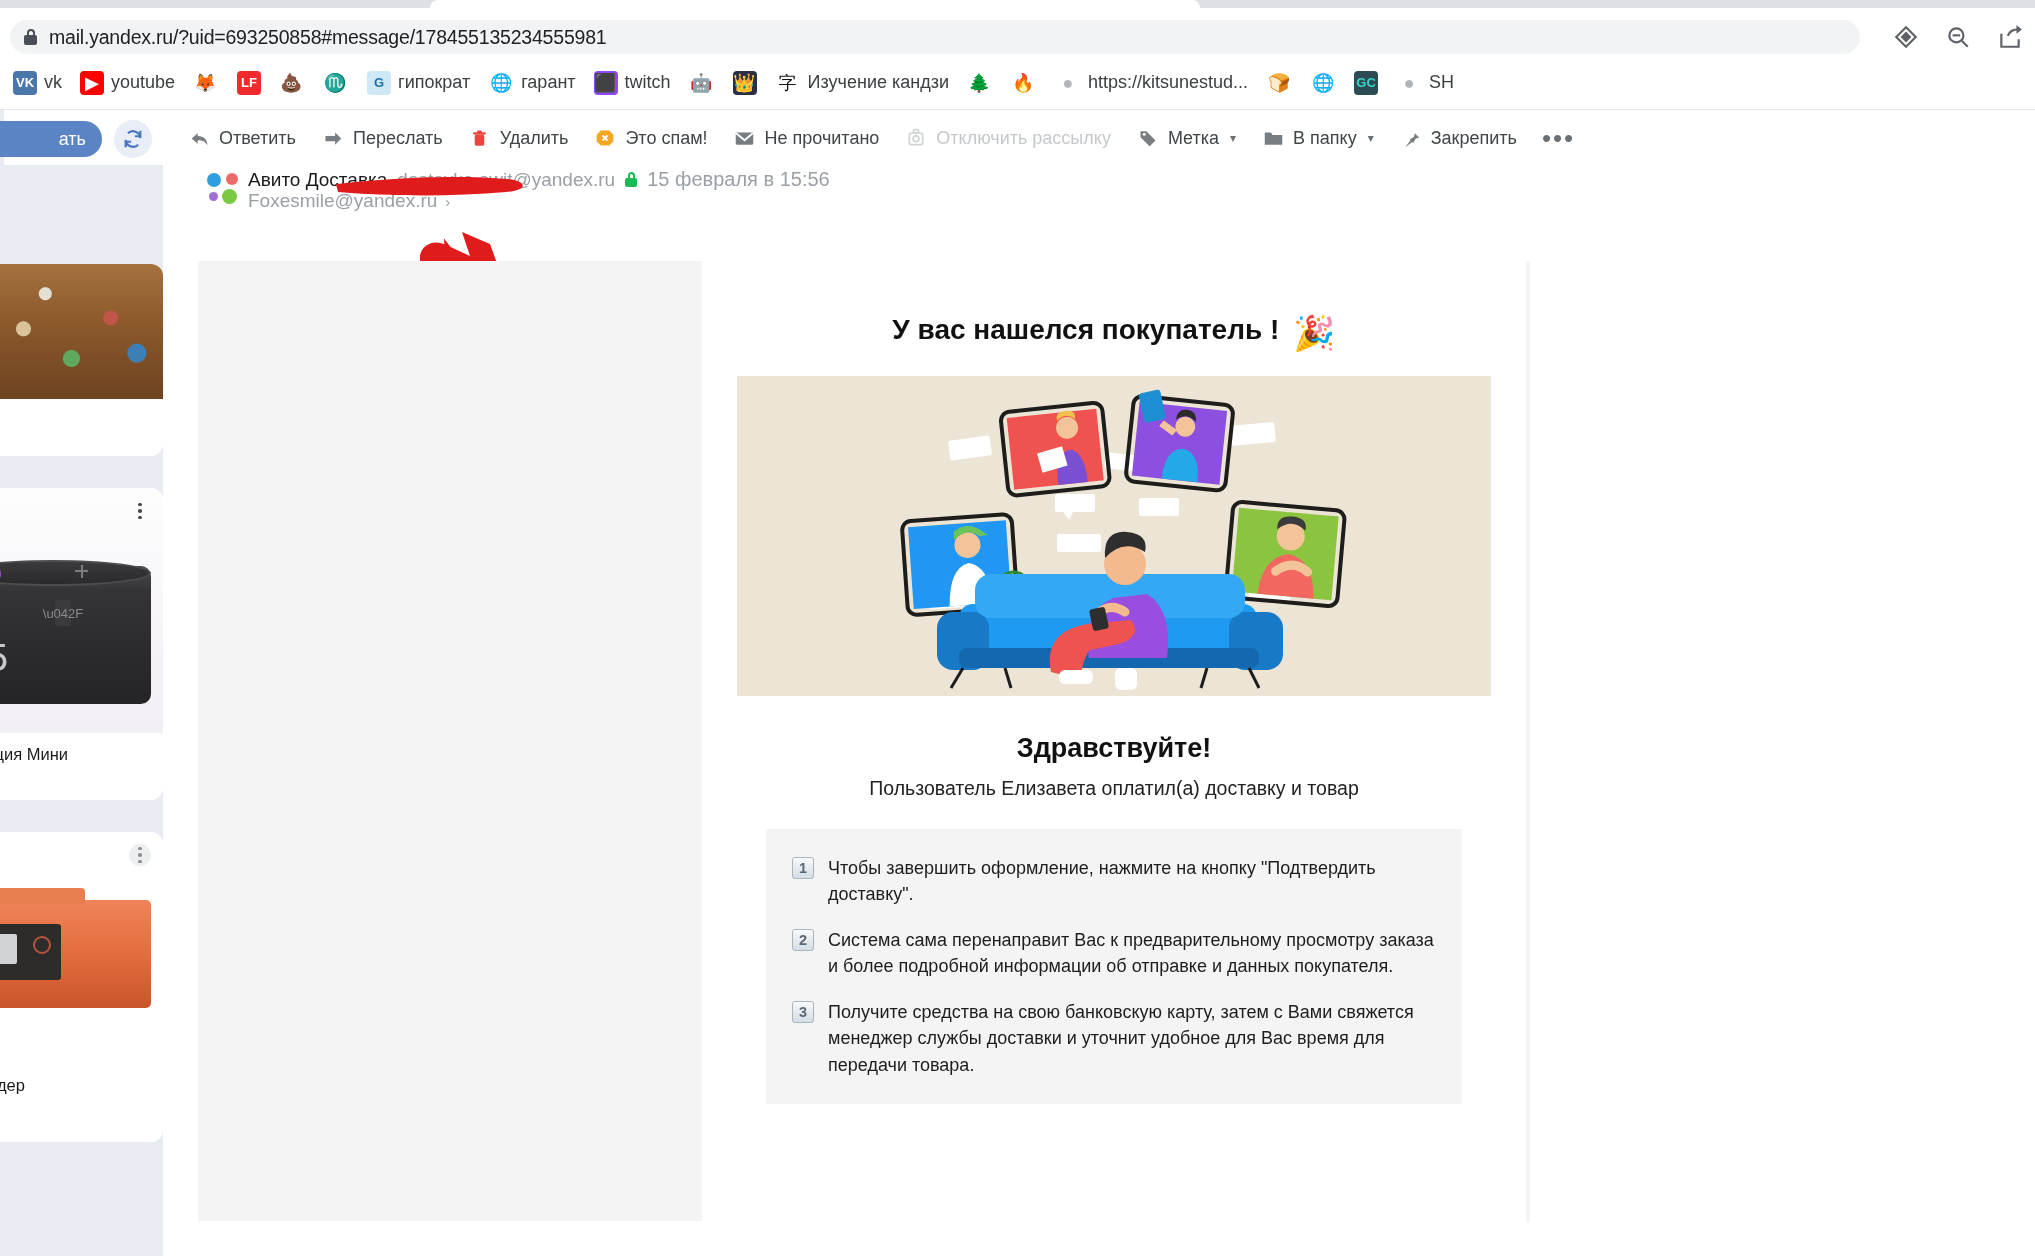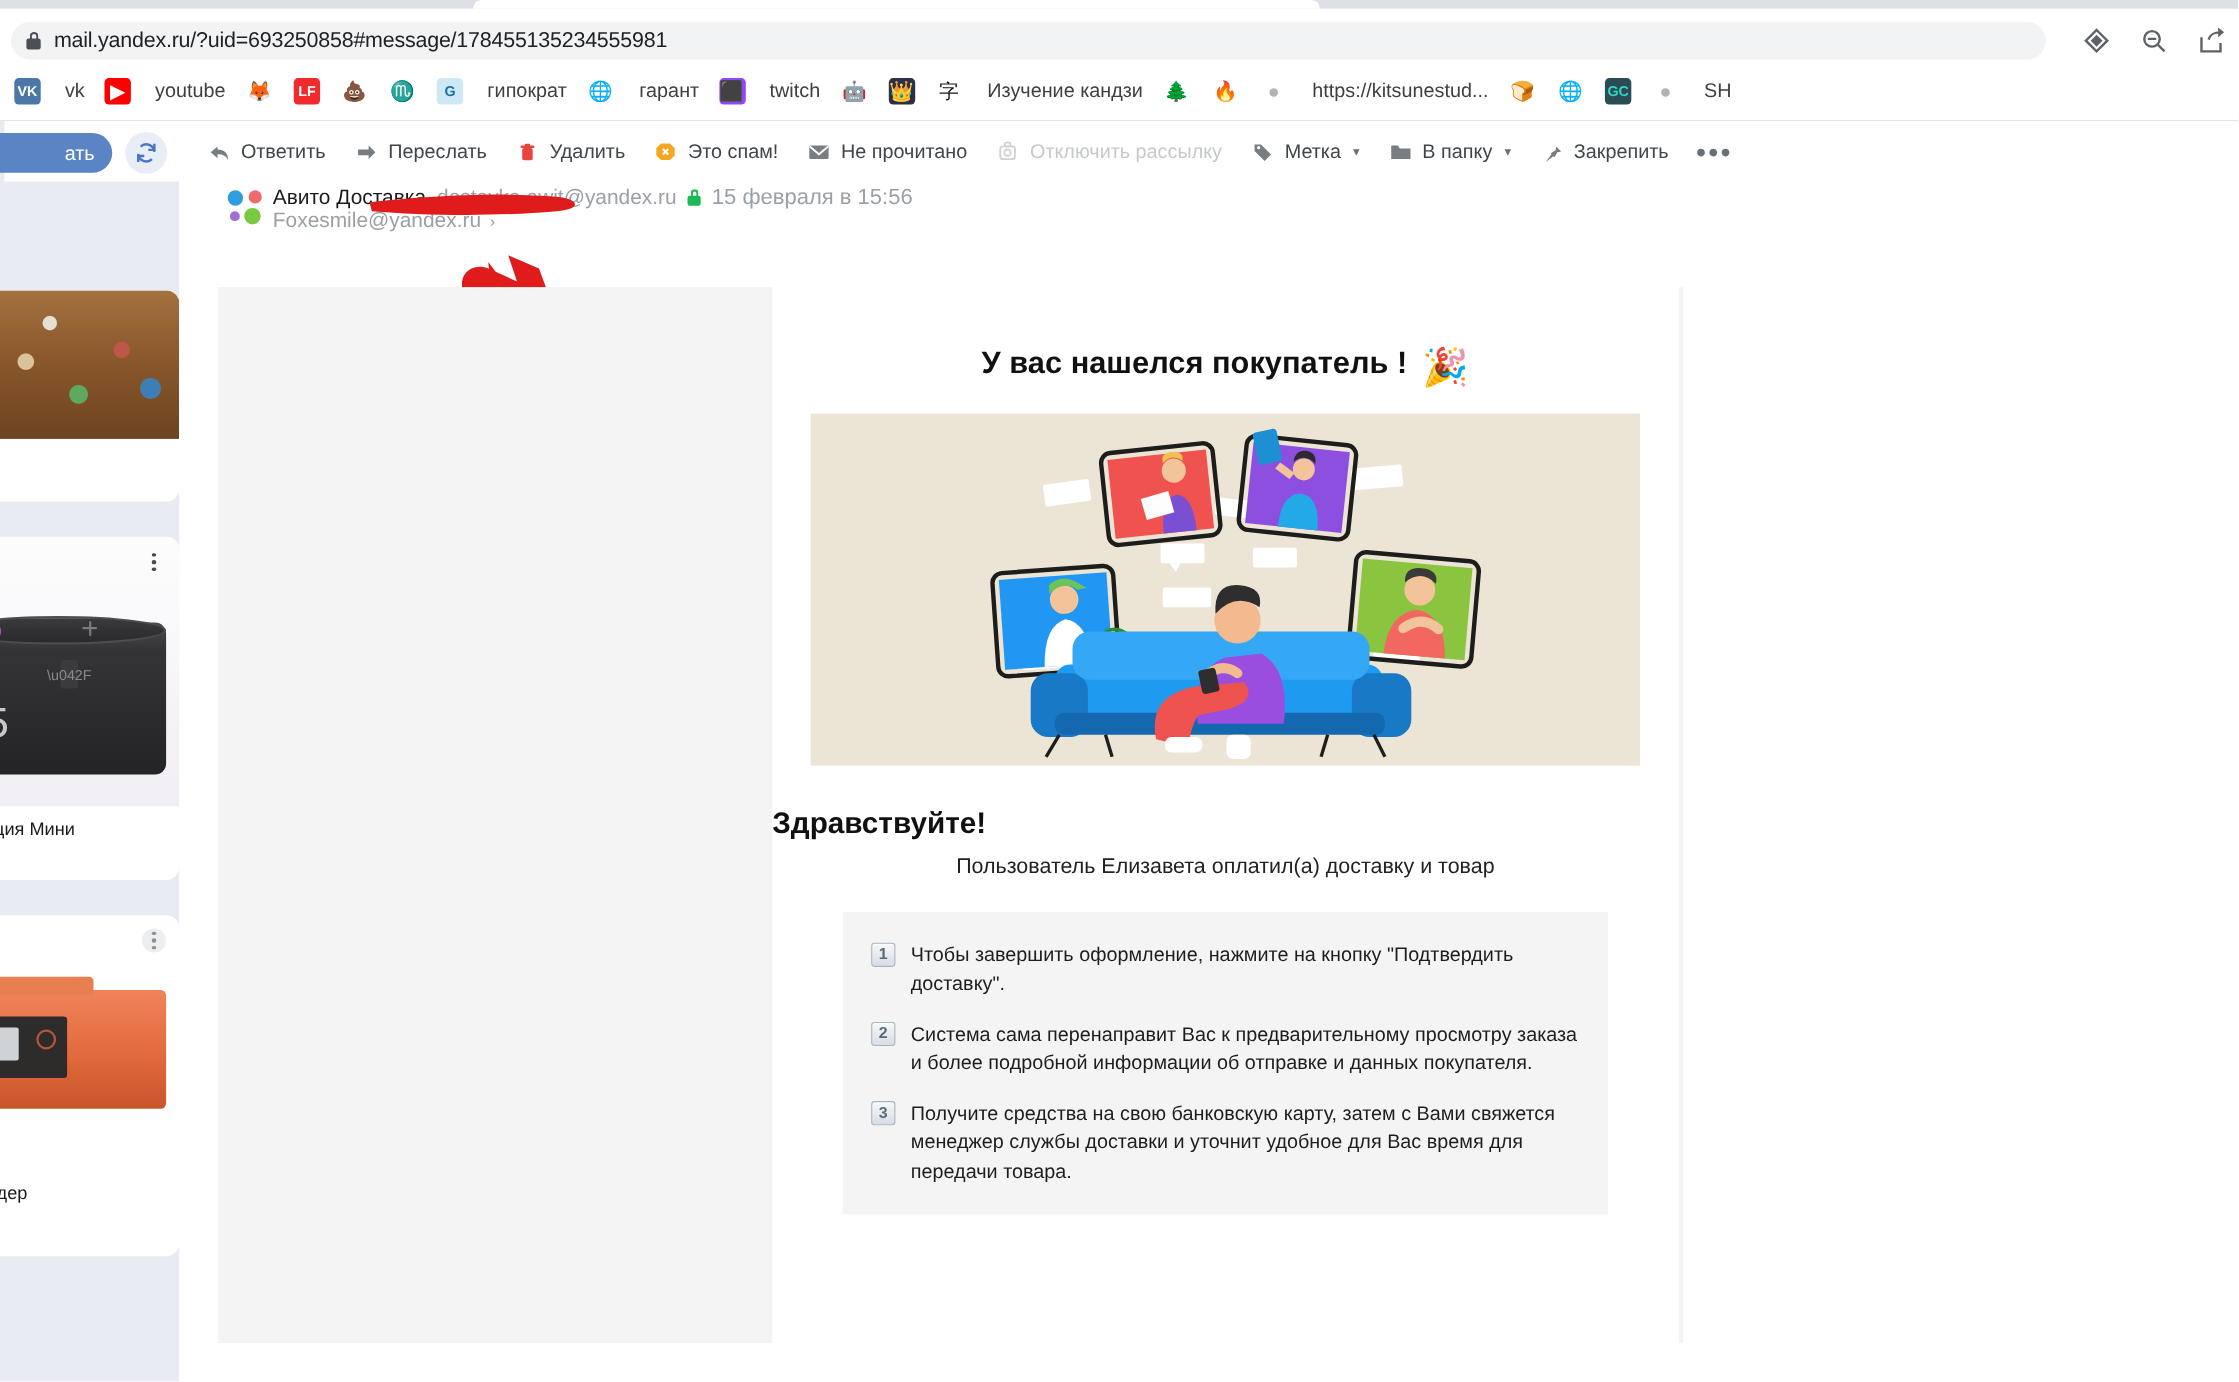--- a/index.html
+++ b/index.html
@@ -21,21 +21,21 @@
   .lock-icon { width:13px; height:16px; position:relative; flex:0 0 auto; margin-right:12px; }
   .lock-icon .body { position:absolute; left:0; bottom:0; width:13px; height:10px; background:#4a4f55; border-radius:2px; }
   .lock-icon .shackle { position:absolute; left:2.5px; top:0; width:8px; height:8px; border:2px solid #4a4f55; border-bottom:none; border-radius:5px 5px 0 0; }
   .url-text { font-size:19.5px; color:#202124; letter-spacing:-0.2px; white-space:nowrap; }
 
   .chrome-icons { position:absolute; right:12px; top:12px; height:34px; display:flex; align-items:center; gap:26px; }
   .cicon { width:26px; height:26px; color:#5f6368; }
 
   
   .bookmarks { position:absolute; left:0; top:56px; width:2035px; height:54px; background:#ffffff; display:flex; align-items:center; padding-left:4px; gap:0px; border-bottom:1px solid #e3e5e8;}
-  .bm { display:flex; align-items:center; height:40px; padding:0 9px; gap:22px; border-radius:5px; cursor:default; flex:0 0 auto; }
+  .bm { display:flex; align-items:center; height:40px; padding:0 9px; gap:7px; border-radius:5px; cursor:default; flex:0 0 auto; }
   .bm-label { font-size:18px; color:#3c4043; white-space:nowrap; }
   .bm-ico { width:26px; height:26px; flex:0 0 auto; display:flex; align-items:center; justify-content:center; font-size:18px; line-height:1; border-radius:4px; overflow:hidden; }
 
   
   .sidebar { position:absolute; left:0; top:110px; width:163px; height:1146px; background:#e8ebf2; overflow:hidden; }
   .compose-row { position:absolute; left:4px; top:0; width:163px; height:55px; background:#ffffff; display:flex; align-items:center;padding-left:16px; }
   .compose-btn { position:absolute; left:-80px; top:11px; width:178px; height:36px; background:#5b84c4; border-radius:18px; color:#fff; font-size:18px; display:flex; align-items:center; justify-content:flex-end; padding-right:16px; }
   .refresh-btn { position:absolute; left:110px; top:10px; width:38px; height:38px; border-radius:50%; background:#e8edf6; display:flex; align-items:center; justify-content:center; }
   .refresh-btn svg { width:22px; height:22px; }
 
@@ -84,21 +84,21 @@
   
   .body-wrap { position:absolute; left:198px; top:261px; width:1332px; height:960px; background:#f4f4f4; }
   .email-card { position:absolute; left:504px; top:0px; width:824px; height:960px; background:#ffffff; }
   .email-inner { position:absolute; left:0; top:0; width:824px; height:960px; }
 
   .email-title { position:absolute; left:0; top:52px; width:824px; text-align:center; font-size:28px; font-weight:bold; color:#111111; }
   .email-title .party { font-size:34px; vertical-align:-6px; margin-left:14px; }
 
   .hero { position:absolute; left:35px; top:115px; width:754px; height:320px; background:#ece4d5; overflow:hidden; }
 
-  .greet { position:absolute; left:0; top:472px; width:824px; font-size:27px; font-weight:bold; color:#111111; }
+  .greet { position:absolute; left:0; top:472px; width:824px; text-align:center; font-size:27px; font-weight:bold; color:#111111; }
   .subgreet { position:absolute; left:0; top:516px; width:824px; text-align:center; font-size:19.5px; color:#222222; }
 
   .steps { position:absolute; left:64px; top:568px; width:696px; background:#f4f4f4; padding:26px 28px 26px 26px; }
   .step { display:flex; gap:14px; margin-bottom:20px; }
   .step:last-child { margin-bottom:0; }
   .step-num { flex:0 0 auto; width:22px; height:22px; margin-top:2px; border-radius:3px;
      background:linear-gradient(180deg,#f7f9fb 0%,#d6dde5 100%);
      border:1px solid #aab4bf; color:#5b6875; font-size:14.5px; font-weight:bold;
      display:flex; align-items:center; justify-content:center; box-shadow:0 1px 0 rgba(255,255,255,.8) inset;}
   .step-text { font-size:18px; line-height:1.45; color:#1d1d1d; }

